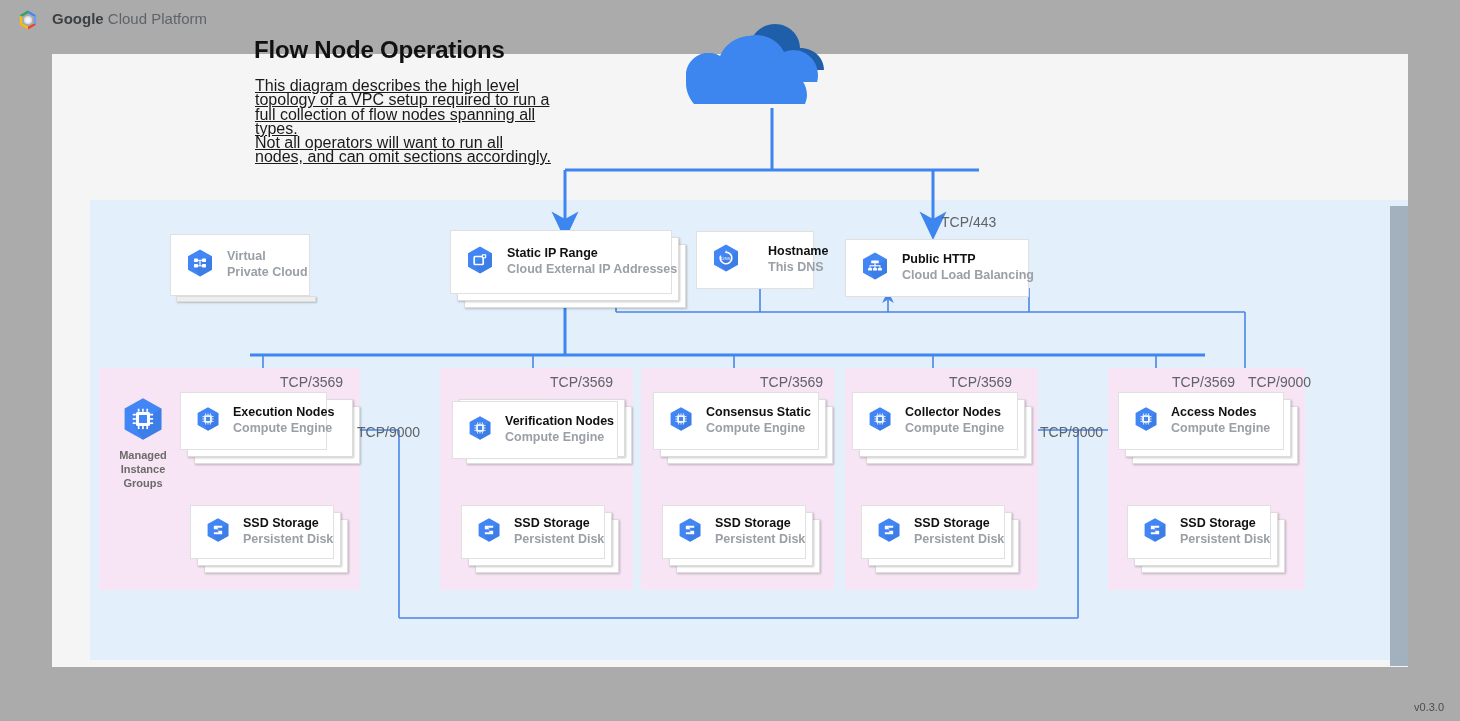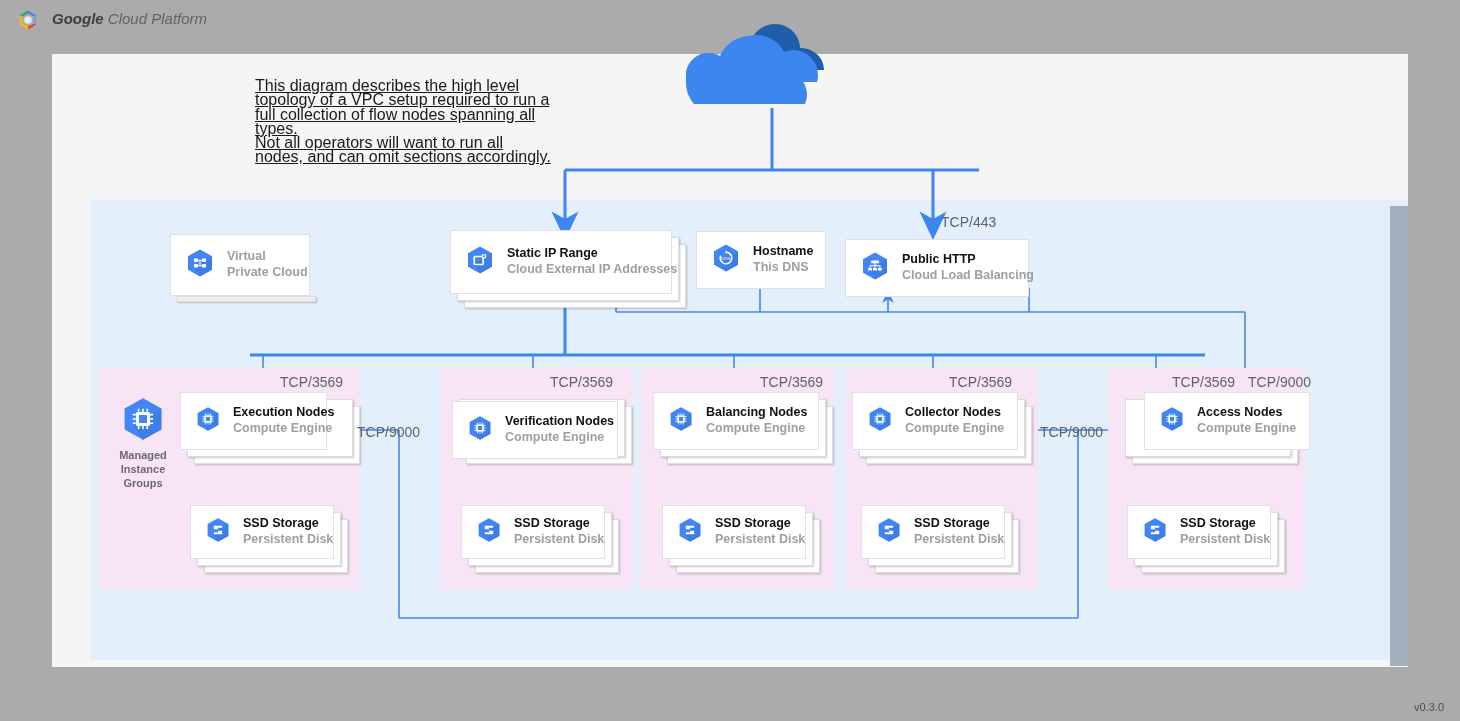--- a/index.html
+++ b/index.html
@@ -8,21 +8,21 @@
     background:#ababab;
     font-family:"Liberation Sans", sans-serif;
     overflow:hidden;
     position:relative;
   }
   #root{position:absolute;inset:0;width:1460px;height:721px;}
 
   
   .brandbar{position:absolute;left:0;top:0;width:1460px;height:38px;}
   .brand-logo{position:absolute;left:16px;top:8px;width:24px;height:24px;}
-  .brand-text{position:absolute;left:52px;top:10px;font-size:15px;color:#5f6368;white-space:nowrap;font-style:italic;}
+  .brand-text{position:absolute;left:52px;top:10px;font-size:15px;color:#5f6368;white-space:nowrap;}
   .brand-text b{color:#3c4043;font-weight:700;}
 
   
   .page{position:absolute;left:52px;top:54px;width:1356px;height:613px;background:#f5f5f5;}
 
   
   .title{position:absolute;left:254px;top:36px;font-size:24px;font-weight:700;color:#111;letter-spacing:-.2px;}
   .desc{position:absolute;left:255px;top:79px;width:300px;font-size:16px;line-height:14.3px;color:#1a1a1a;text-decoration:underline;}
 
   
@@ -80,20 +80,21 @@
         <circle cx="12" cy="12" r="2.6" fill="#f1f3f4"></circle>
       </svg>
     </span>
     <span class="brand-text">
       <b>Google</b><span> Cloud Platform</span>
     </span>
   </div>
 
   <div class="page"></div>
 
+  <div class="title">Flow Node Operations</div>
   <div class="desc" style="white-space:pre-line">This diagram describes the high level topology of a VPC setup required to run a full collection of flow nodes spanning all types.
 Not all operators will want to run all nodes, and can omit sections accordingly.</div>
 
   <div class="vpc"></div>
   <div class="vpc-shadow-r"></div>
 
   <div class="cloud">
     <svg width="186" height="90" viewBox="0 0 186 90">
       <path d="M70 28c0-13 11-24 25-24s25 11 25 24c14 0 24 10 24 22H46C46 38 56 28 70 28z" fill="#1f5fa9"></path>
       <path d="M45 46c0-17 14-31 31-31 12 0 23 7 28 17 3-1 6-2 9-2 14 0 25 11 25 25 0 5-1 9-4 13H14c-4-4-6-9-6-15 0-11 9-20 20-20 6 0 11 2 15 6z" fill="#3d85ef"></path>
@@ -192,21 +193,21 @@
         <rect x="16.8" y="9.3" width="4.4" height="4" rx=".7" fill="#fff"></rect>
         <rect x="17.9" y="10.4" width="2.2" height="1.8" fill="#4285f4"></rect>
       </svg>
     </span>
     <span class="txt">
       <span class="t1">Static IP Range</span>
       <span class="t2">Cloud External IP Addresses</span>
     </span>
   </div>
 
-  <div class="card" style="left:696px;top:231px;width:130px;height:58px;">
+  <div class="card" style="left:696px;top:231px;width:118px;height:58px;gap:15px;">
     <span class="ico">
       <svg width="30" height="30" viewBox="0 0 30 30">
         <path d="M15 1.5 27 8.2v13.6L15 28.5 3 21.8V8.2z" fill="#4285f4"></path>
         <path d="M27 8.2v13.6L15 28.5 9 19z" fill="#3b77db" opacity=".55"></path>
         <path d="M15 9.2a5.8 5.8 0 1 1-5.5 4" fill="none" stroke="#fff" stroke-width="1.6" stroke-linecap="round"></path>
         <path d="M15.6 7.2 14 9.3l2.2 1.3z" fill="#fff"></path>
         <text x="15" y="17.2" font-size="4.4" fill="#fff" text-anchor="middle" font-family="Liberation Sans, sans-serif">DNS</text>
       </svg>
     </span>
     <span class="txt">
@@ -402,21 +403,21 @@
           <rect x="8.6" y="11.8" width="1.9" height="1"></rect>
             <rect x="8.6" y="14.5" width="1.9" height="1"></rect>
             <rect x="8.6" y="17.2" width="1.9" height="1"></rect>
           <rect x="19.5" y="11.8" width="1.9" height="1"></rect>
             <rect x="19.5" y="14.5" width="1.9" height="1"></rect>
             <rect x="19.5" y="17.2" width="1.9" height="1"></rect>
         </g>
       </svg>
     </span>
     <span class="txt">
-      <span class="t1">Balancing Nodes</span>
+      <span class="t1">Consensus Static</span>
       <span class="t2">Compute Engine</span>
     </span>
   </div>
 
   <div class="stack" style="left:662px;top:505px;">
     <div class="sh" style="left:14px;top:14px;width:144px;height:54px;"></div>
     <div class="sh" style="left:7px;top:7px;width:144px;height:54px;"></div>
   </div>
   <div class="card" style="left:662px;top:505px;width:144px;height:54px;">
     <span class="ico">
@@ -486,21 +487,21 @@
     <span class="txt">
       <span class="t1">SSD Storage</span>
       <span class="t2">Persistent Disk</span>
     </span>
   </div>
 
   <div class="stack" style="left:1118px;top:392px;">
     <div class="sh" style="left:14px;top:14px;width:166px;height:58px;"></div>
     <div class="sh" style="left:7px;top:7px;width:166px;height:58px;"></div>
   </div>
-  <div class="card" style="left:1118px;top:392px;width:166px;height:58px;margin-left:26px;">
+  <div class="card" style="left:1118px;top:392px;width:166px;height:58px;">
     <span class="ico">
       <svg width="26" height="26" viewBox="0 0 30 30">
         <path d="M15 1.5 27 8.2v13.6L15 28.5 3 21.8V8.2z" fill="#4285f4"></path>
         <path d="M27 8.2v13.6L15 28.5 9 19z" fill="#3b77db" opacity=".55"></path>
         <rect x="10.6" y="10.6" width="8.8" height="8.8" rx=".9" fill="#fff"></rect>
         <rect x="12.6" y="12.6" width="4.8" height="4.8" fill="#4285f4"></rect>
         <g fill="#fff">
           <rect x="11.8" y="8.6" width="1" height="1.9"></rect>
             <rect x="14.5" y="8.6" width="1" height="1.9"></rect>
             <rect x="17.2" y="8.6" width="1" height="1.9"></rect>

